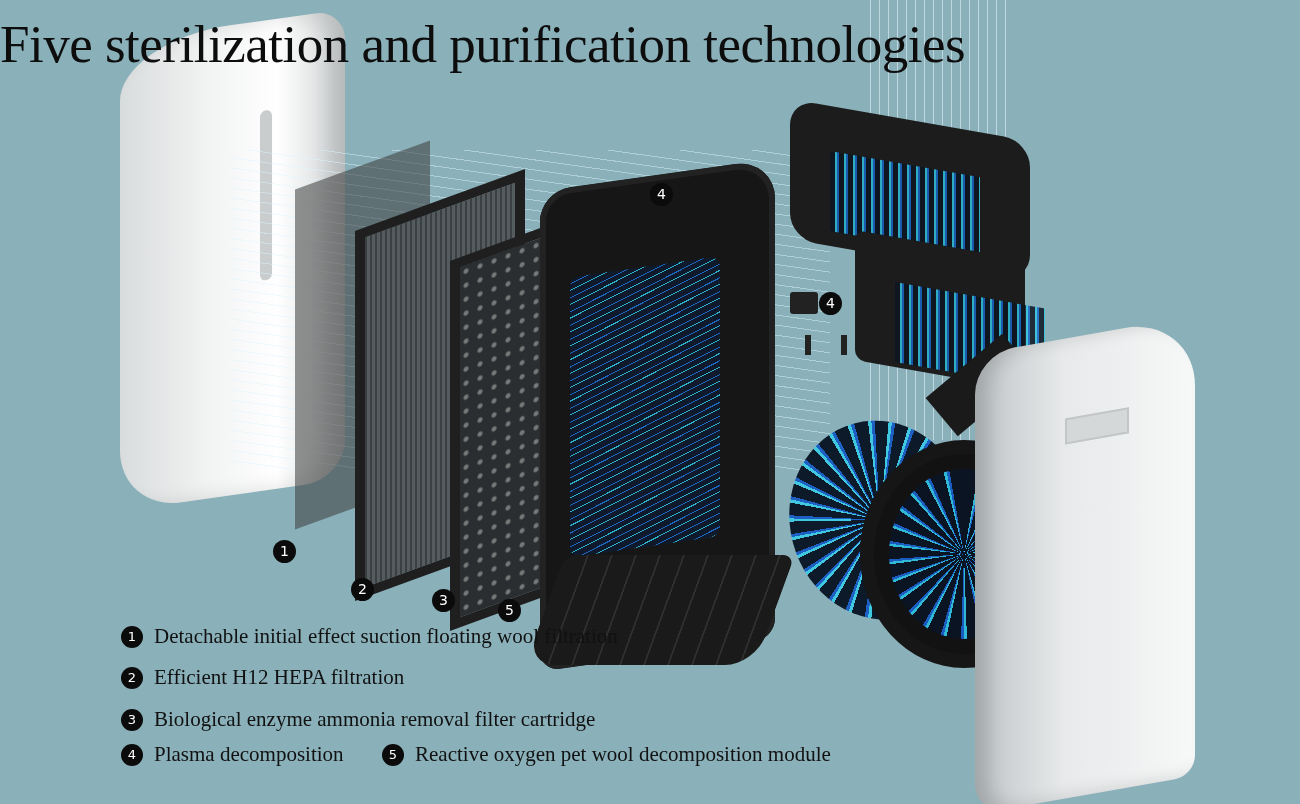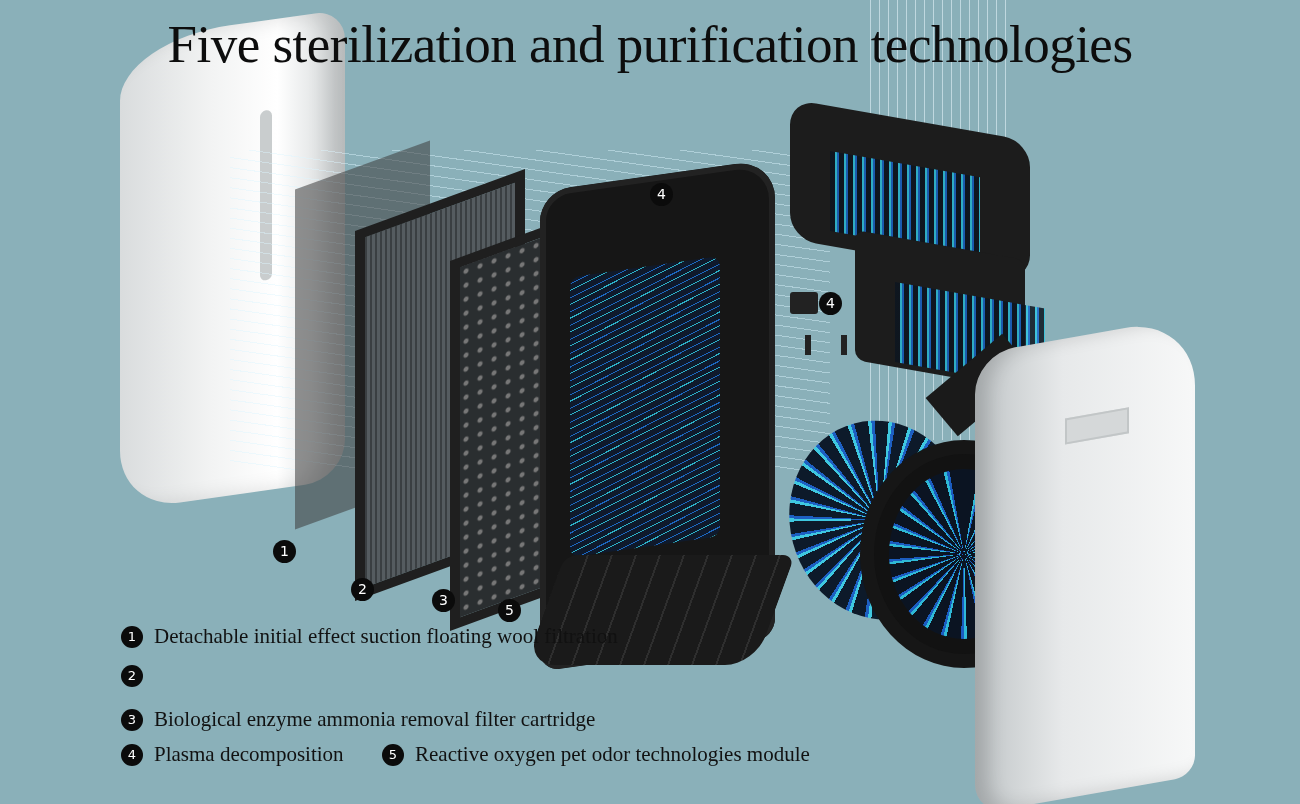--- a/index.html
+++ b/index.html
@@ -1,17 +1,17 @@
 <!DOCTYPE html>
 <html><head>
 <meta charset="utf-8">
 <style>
   html,body{margin:0;padding:0;}
   body{width:1300px;height:804px;overflow:hidden;background:#8ab0b9;position:relative;font-family:"Liberation Serif","DejaVu Serif",serif;}
-  .title{position:absolute;left:0;width:1300px;top:14px;text-align:center;font-size:53px;color:#0d0d0d;letter-spacing:-0.5px;z-index:20;}
+  .title{position:absolute;left:0;width:1300px;top:14px;font-size:53px;color:#0d0d0d;letter-spacing:-0.5px;z-index:20;}
   .part{position:absolute;}
   
   .cover-front{left:120px;top:25px;width:225px;height:470px;background:linear-gradient(90deg,#d9dcdd 0%,#f2f3f3 40%,#ffffff 70%,#cfd3d4 100%);border-radius:110px 30px 40px 60px/ 60px 30px 40px 60px;transform:skewY(-8deg);box-shadow:inset -18px 0 20px rgba(0,0,0,.12);}
   .cover-front .slot{position:absolute;left:140px;top:90px;width:12px;height:170px;background:#c9cdce;border-radius:6px;}
   
   .filter{border:10px solid #1f1f1f;background:repeating-linear-gradient(90deg,#3a3f42 0 2px,#555c60 2px 5px);transform:skewY(-20deg);}
   .f1{left:295px;top:165px;width:135px;height:340px;background:rgba(60,60,60,.55);border:none;}
   .f2{left:355px;top:200px;width:150px;height:350px;}
   .f3{left:450px;top:230px;width:150px;height:350px;background:radial-gradient(circle at 6px 6px,#777 2px,#2a2e30 3px) 0 0/14px 14px;}
   
@@ -83,26 +83,27 @@
 <div class="badge" style="left:819px;top:292px;">4</div>
 <div class="badge" style="left:498px;top:599px;">5</div>
 
 <div class="legend">
   <div class="item" style="left:121px;top:624px;">
     <span class="num">1</span>
     <span>Detachable initial effect suction floating wool filtration</span>
   </div>
   <div class="item" style="left:121px;top:665px;">
     <span class="num">2</span>
+    <span>Efficient H12 HEPA filtration</span>
   </div>
   <div class="item" style="left:121px;top:707px;">
     <span class="num">3</span>
     <span>Biological enzyme ammonia removal filter cartridge</span>
   </div>
   <div class="item" style="left:121px;top:742px;">
     <span class="num">4</span>
     <span>Plasma decomposition</span>
   </div>
   <div class="item" style="left:382px;top:742px;">
     <span class="num">5</span>
-    <span>Reactive oxygen pet odor technologies module</span>
+    <span>Reactive oxygen pet wool decomposition module</span>
   </div>
 </div>
 
 </body></html>

